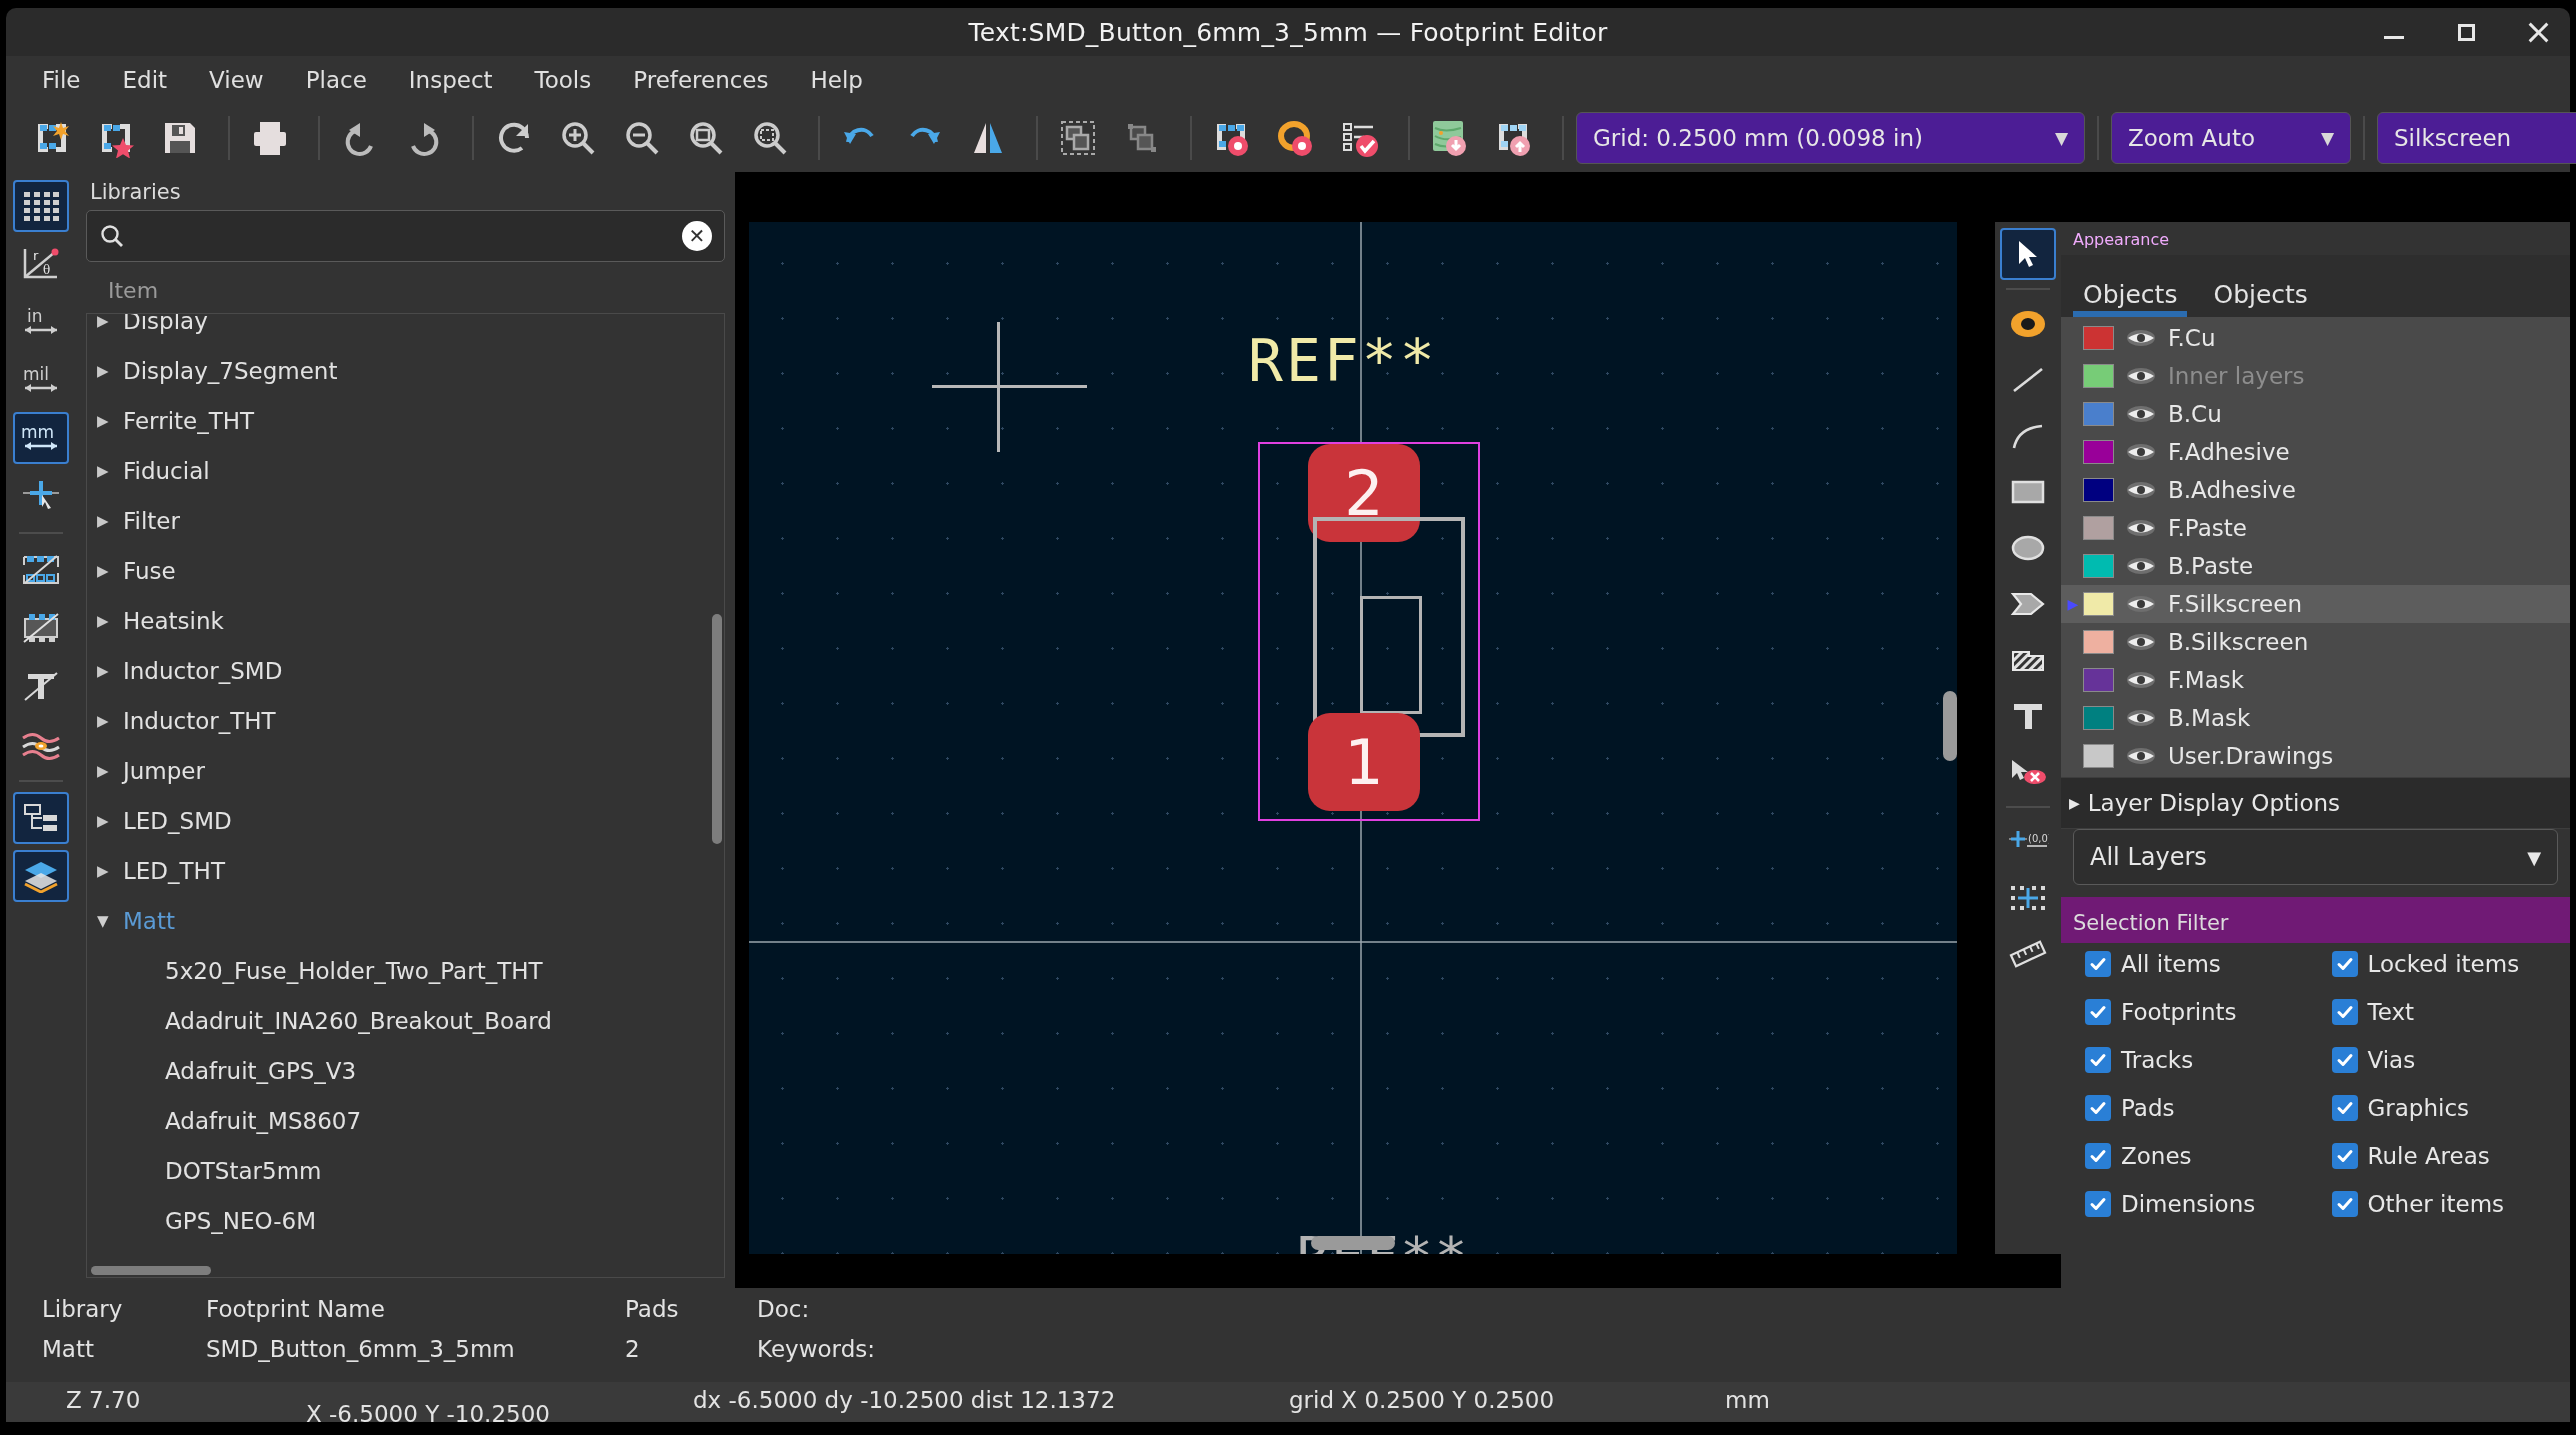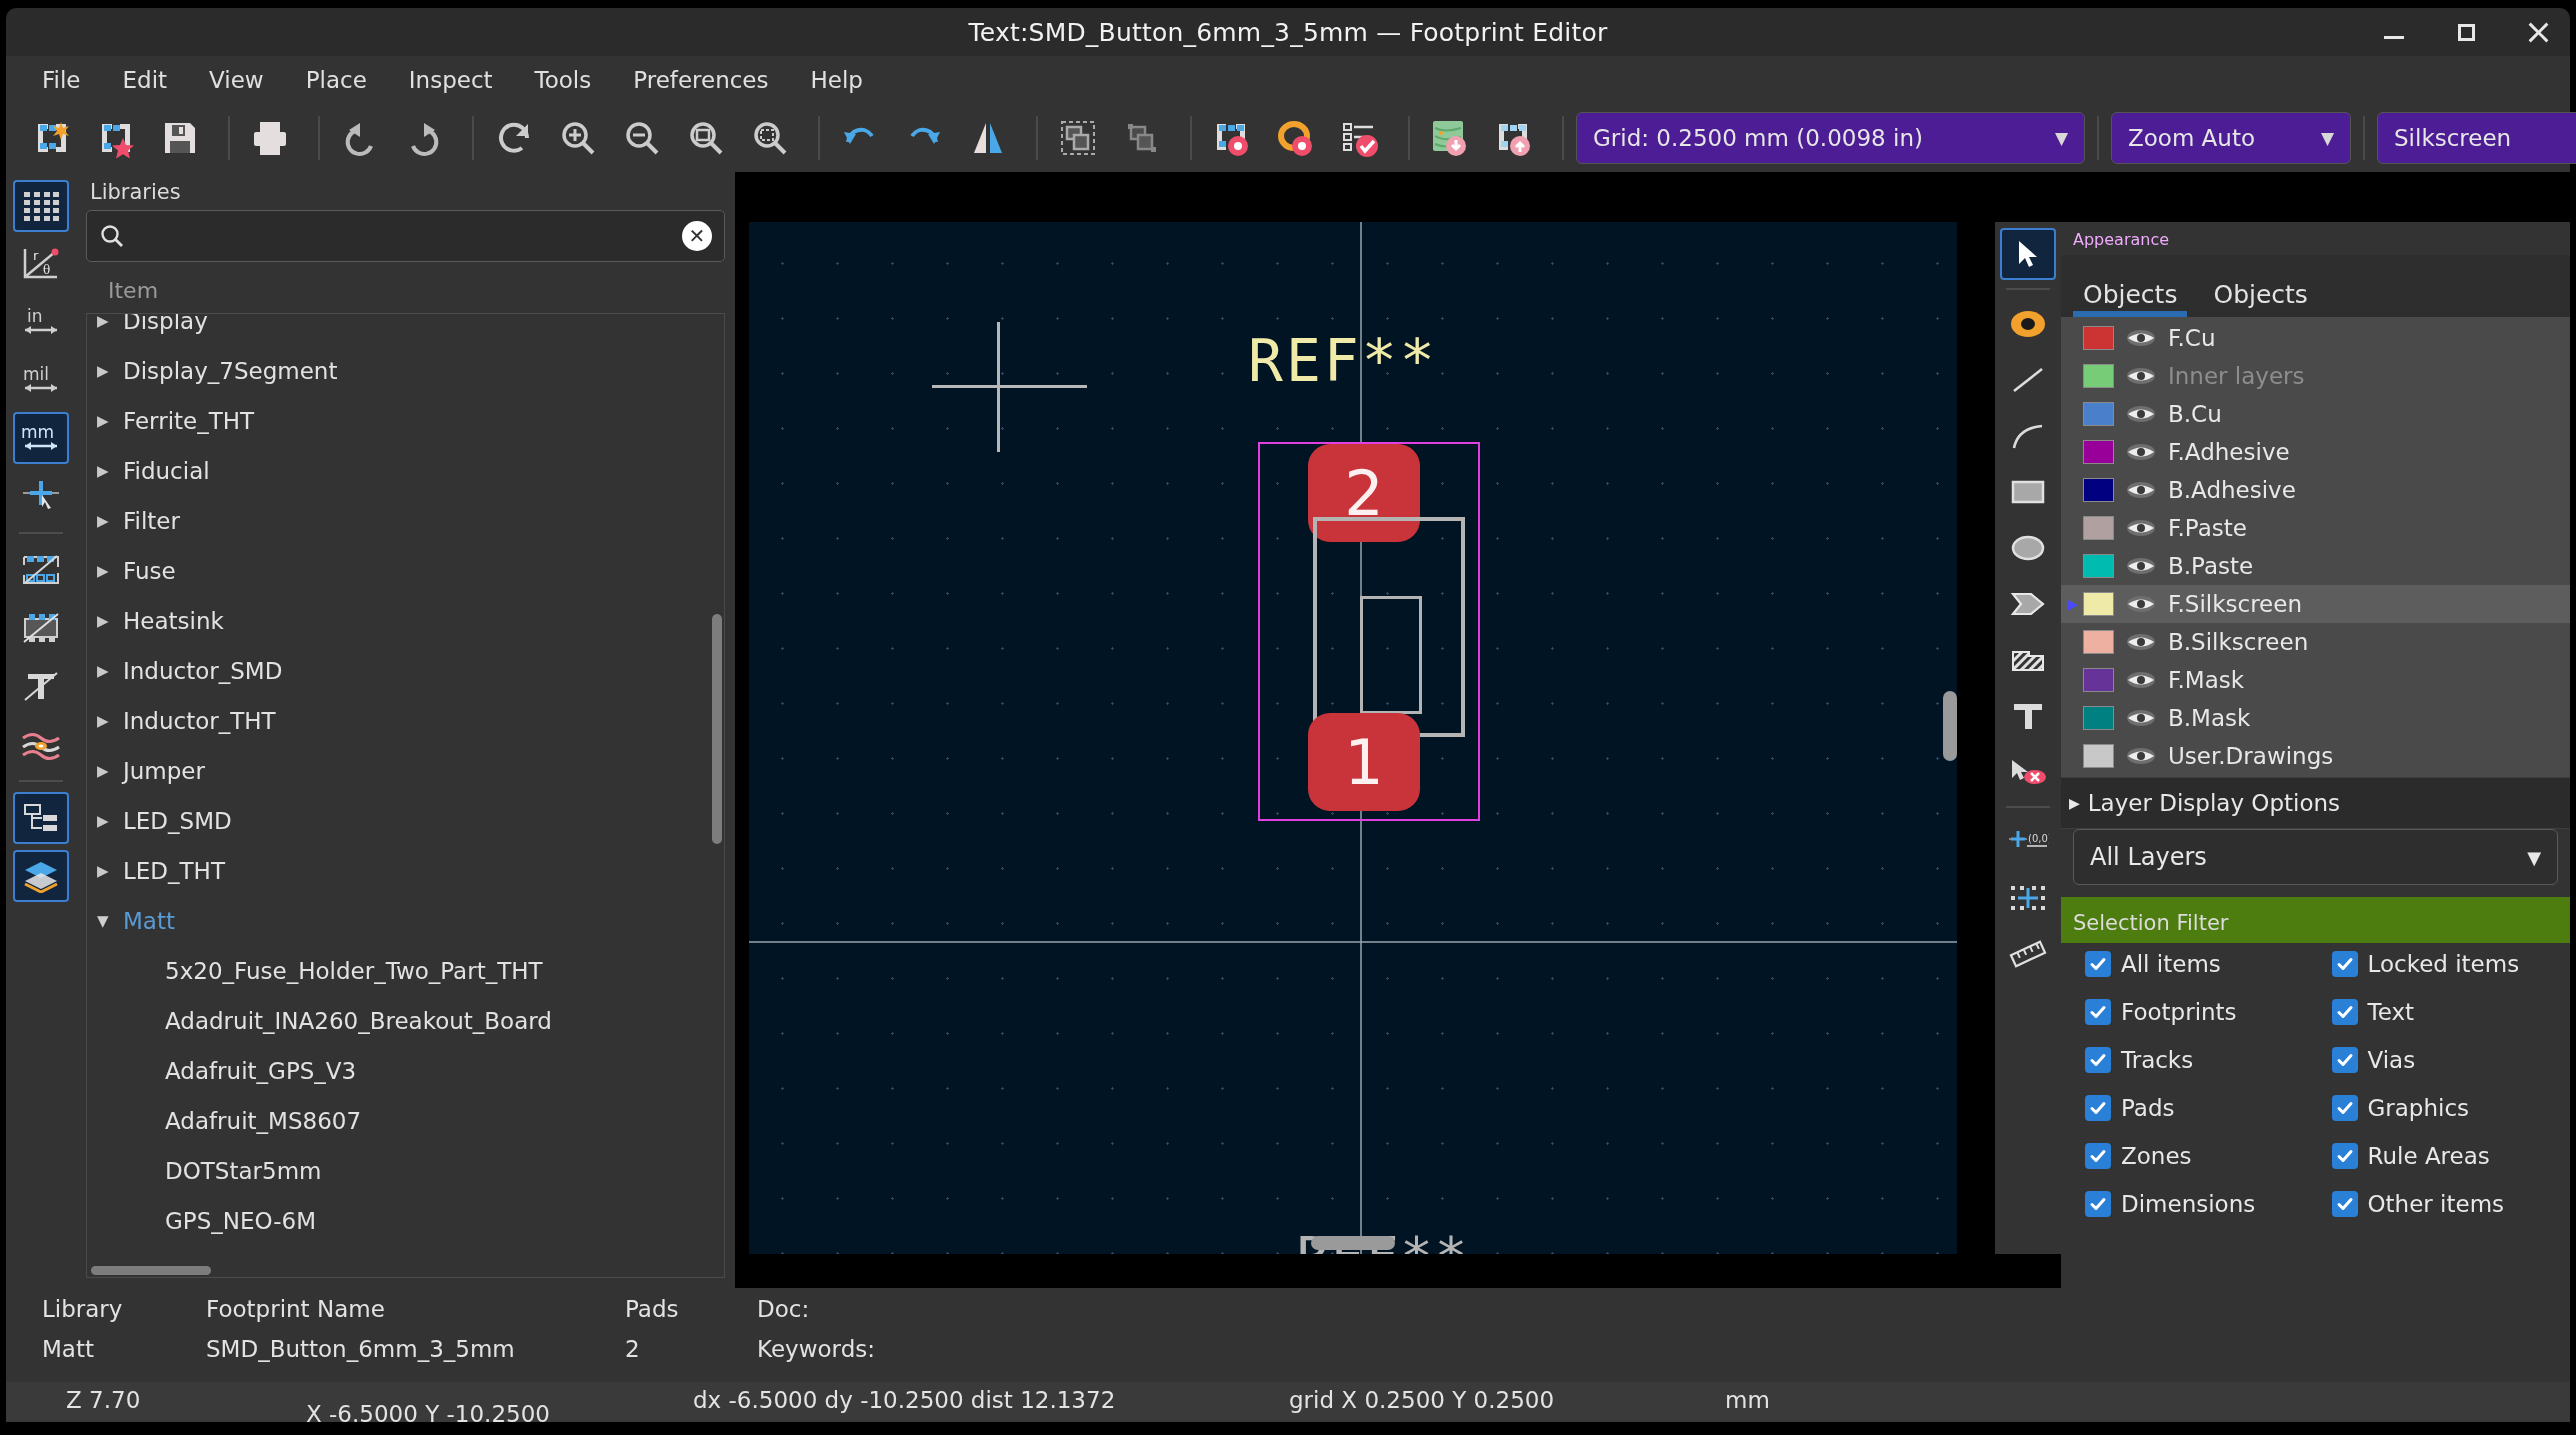--- a/index.html
+++ b/index.html
@@ -231,21 +231,21 @@
     border-top: 1px solid #3d3d3d; border-bottom: 1px solid #3d3d3d;
   }
   .ldo .tri2 { font-size: 14px; margin-right: 8px; }
   .presets-label { color: #e0e0e0; font-size: 22px; padding: 10px 0 6px 10px; }
   .presets-combo {
     margin: 0 12px; height: 56px; background: #2e2e2e; border: 1px solid #5a5a5a;
     border-radius: 6px; display: flex; align-items: center; justify-content: space-between;
     padding: 0 16px; color: #e8e8e8; font-size: 24px; cursor: pointer;
   }
   .selfilter-title {
-    color: #dcdcdc; font-size: 21px; padding: 14px 0 8px 12px; background: #4d7c0f; margin-top: 12px;
+    color: #dcdcdc; font-size: 21px; padding: 14px 0 8px 12px; background: #701a75; margin-top: 12px;
   }
   .filters {
     display: grid; grid-template-columns: 1fr 1fr; gap: 4px 8px; padding: 8px 0 0 24px;
   }
   .filt { display: flex; align-items: flex-start; gap: 10px; cursor: pointer; height: 44px; }
   .cb {
     width: 26px; height: 26px; background: #2a7fd6; border-radius: 4px;
     display: flex; align-items: center; justify-content: center; flex: 0 0 auto;
   }
   .cb svg { display: block; }

